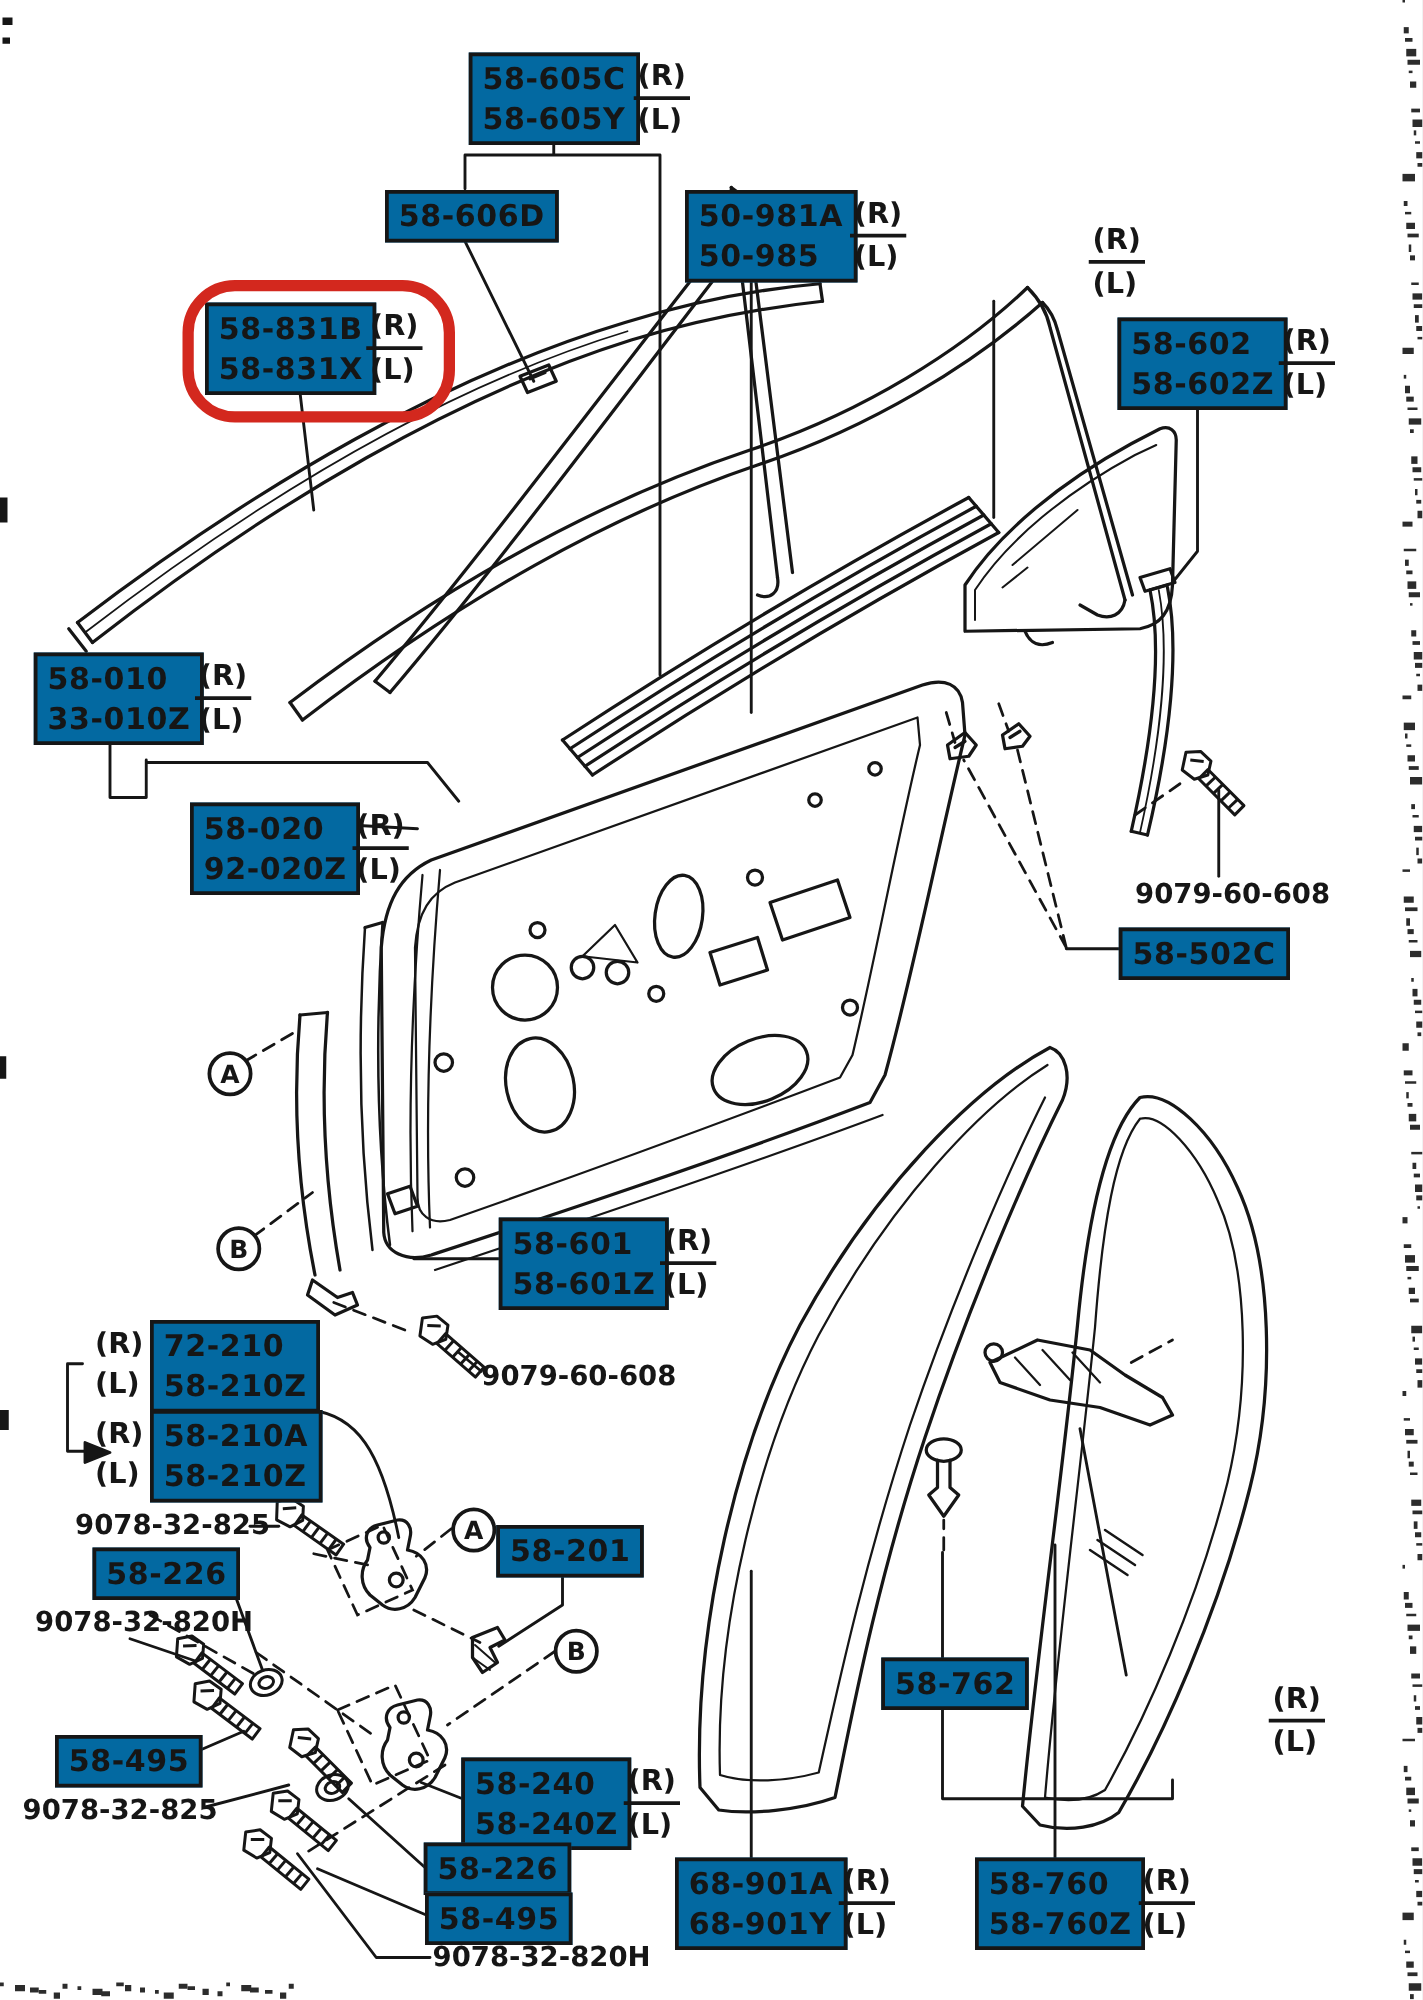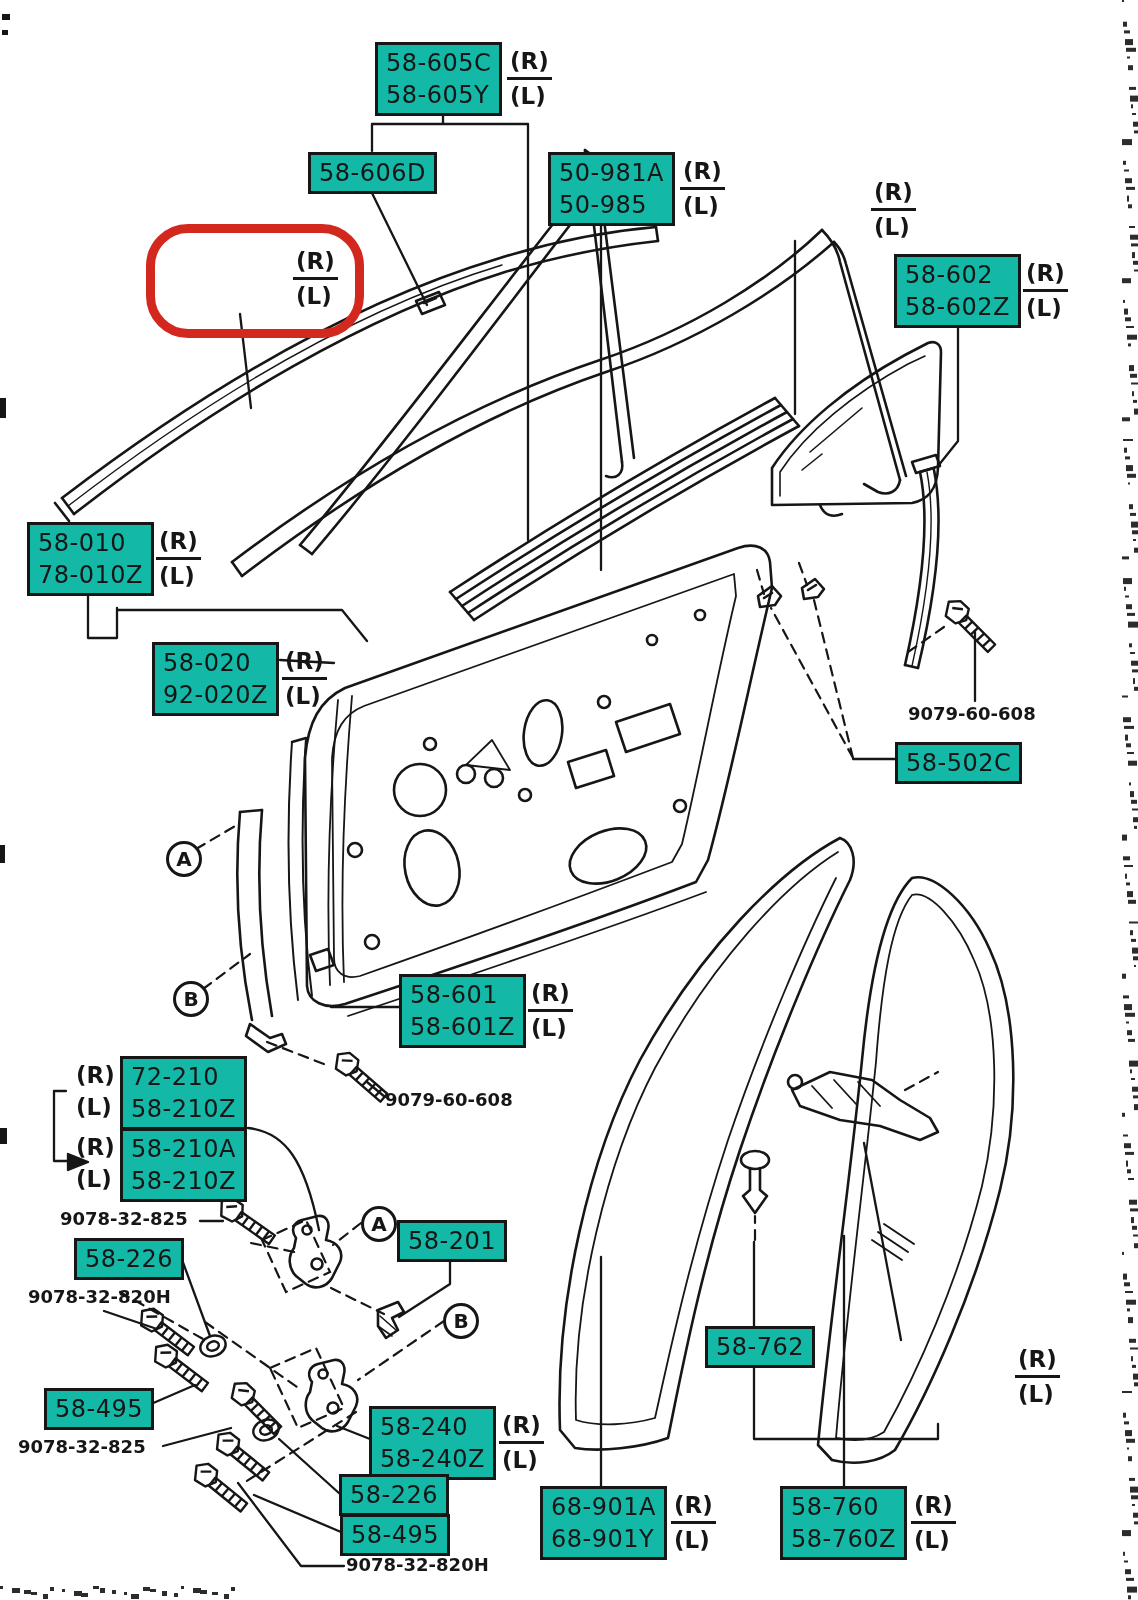--- a/index.html
+++ b/index.html
@@ -1,27 +1,27 @@
 <!DOCTYPE html>
 <html><head>
 <meta charset="utf-8">
 <style>
   html,body{margin:0;padding:0;background:#e8e8e8;}
   #page{position:relative;width:1138px;height:1600px;background:#ffffff;overflow:hidden;
         font-family:"DejaVu Sans", sans-serif;color:#161616;}
   #art{position:absolute;left:0;top:0;z-index:1;}
-  .pbox{position:absolute;z-index:5;border:3px solid #161616;background:#14b8a6;
-        padding:2px 8px;font-size:24px;line-height:32px;font-weight:400;
+  .pbox{position:absolute;z-index:5;border:3px solid #161616;background:#0369a1;
+        padding:2px 8px;font-size:24px;line-height:32px;font-weight:700;
         letter-spacing:0.5px;white-space:nowrap;}
   .pbox .row{display:block;}
   .rlcol{position:absolute;z-index:5;font-size:23px;line-height:30px;font-weight:700;
          white-space:nowrap;}
   .rlcol .r{display:block;border-bottom:3px solid #161616;padding:0 3px 1px 3px;}
   .rlcol .l{display:block;padding:1px 3px 0 3px;}
-  .ptext{position:absolute;z-index:5;font-size:18px;font-weight:700;white-space:nowrap;}
+  .ptext{position:absolute;z-index:5;font-size:22px;font-weight:700;white-space:nowrap;}
   .rlplain{font-size:23px;}
   .marker{position:absolute;z-index:5;width:30px;height:30px;border:3px solid #161616;
           border-radius:50%;background:#fff;text-align:center;font-size:20px;
           line-height:30px;font-weight:700;}
   .hl{position:absolute;z-index:6;border:9px solid #d3281e;border-radius:42px;
       background:transparent;pointer-events:none;}
 </style>
 </head>
 <body>
 
@@ -436,29 +436,33 @@
 
 <div class="pbox" style="left:894px;top:254px">
   <span class="row">58-602</span>
   <span class="row">58-602Z</span>
 </div>
 <div class="rlcol" style="left:1023px;top:258px">
   <span class="r">(R)</span>
   <span class="l">(L)</span>
 </div>
 
+<div class="pbox" style="left:164px;top:242px">
+  <span class="row">58-831B</span>
+  <span class="row">58-831X</span>
+</div>
 <div class="rlcol" style="left:293px;top:246px">
   <span class="r">(R)</span>
   <span class="l">(L)</span>
 </div>
 <div class="hl" style="left:146px;top:224px;width:200px;height:96px"></div>
 
 <div class="pbox" style="left:27px;top:522px">
   <span class="row">58-010</span>
-  <span class="row">78-010Z</span>
+  <span class="row">33-010Z</span>
 </div>
 <div class="rlcol" style="left:156px;top:526px">
   <span class="r">(R)</span>
   <span class="l">(L)</span>
 </div>
 
 <div class="pbox" style="left:152px;top:642px">
   <span class="row">58-020</span>
   <span class="row">92-020Z</span>
 </div>

